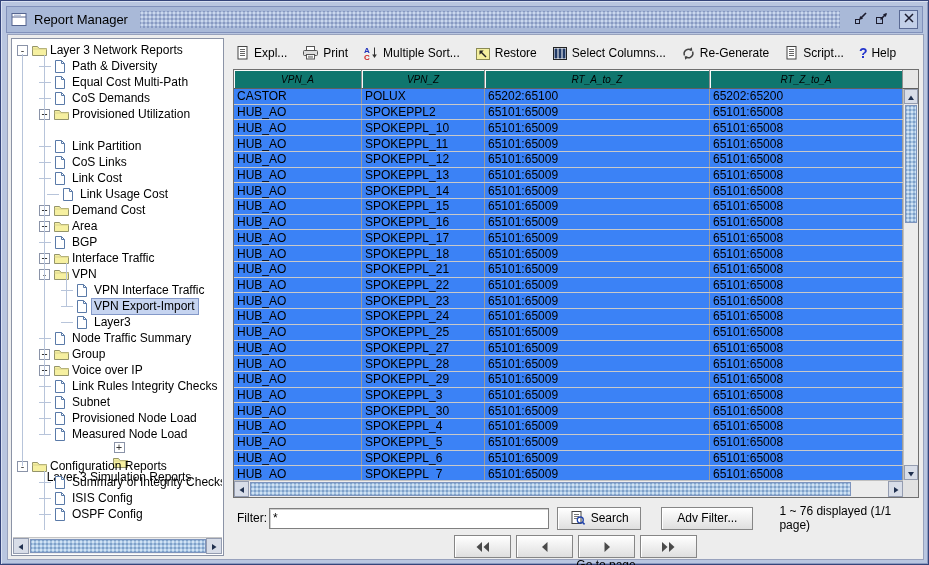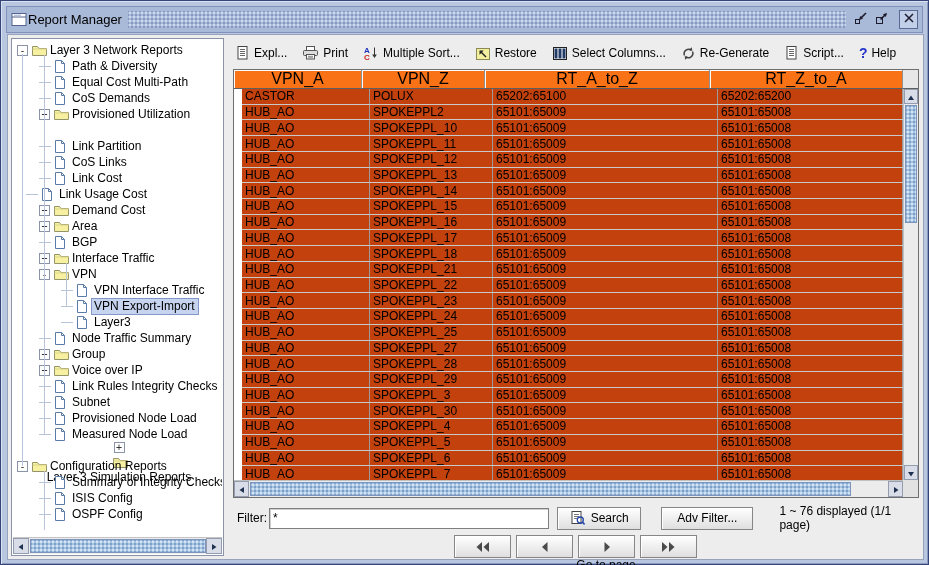--- a/index.html
+++ b/index.html
@@ -5,21 +5,21 @@
   * { margin:0; padding:0; box-sizing:border-box; }
   html,body { width:929px; height:565px; overflow:hidden; background:#fff;
     font-family:"Liberation Sans","DejaVu Sans",sans-serif; }
   .window { position:relative; width:929px; height:565px;
     border:1px solid #35457a; background:#b9c6e0; padding:5px;
     box-shadow:inset 1px 1px 0 #d9e1f2, inset -1px -1px 0 #8b9ac0; }
 
   
   .titlebar { position:absolute; left:5px; top:5px; right:5px; height:27px;
     background:#a9b9d8; border:1px solid #8191bb; display:flex; align-items:center;
-    padding:0 4px; }
+    padding:0 4px; gap:6px; }
   .titlebar .bumps { flex:1; height:17px; margin:0 6px;
     background-image:radial-gradient(#cbd8ee 30%,transparent 34%),radial-gradient(#8799c2 30%,transparent 34%);
     background-size:4px 4px; background-position:0 0,2px 2px; }
   .title-text { font-size:13px; color:#000; white-space:nowrap; }
   .winbtn { width:18px; height:18px; display:flex; align-items:center; justify-content:center;
     background:transparent; border:none; cursor:default; }
   .winbtn.boxed { background:#c2cfe8; border:1px solid #5a6a94; width:19px; height:19px; }
   .winbtn-group { display:flex; align-items:center; gap:3px; }
 
   
@@ -56,26 +56,26 @@
   .split { position:absolute; left:216px; top:0; bottom:0; width:3px; background:#ededed; }
 
   .toolbar { position:absolute; left:8px; top:4px; right:6px; height:28px;
     display:flex; align-items:center; gap:15px; font-size:12px; }
   .tbtn { display:flex; align-items:center; gap:4px; cursor:default; }
   .ticon { display:flex; align-items:center; }
 
   .table-wrap { position:absolute; left:6px; top:34px; right:4px; height:429px;
     border:1px solid #6f6f6f; background:#fff; }
   .table-header { position:absolute; left:0; top:0; right:0; height:19px; display:flex; }
-  .hcell { background:#f97316; border-right:1px solid #8f8f8f; border-bottom:1px solid #5f5f5f;
-    box-shadow:inset 1px 1px 0 #fafafa; font-size:16px; display:flex; align-items:center;
-    justify-content:center; overflow:hidden; }
+  .hcell { background:#0f766e; border-right:1px solid #8f8f8f; border-bottom:1px solid #5f5f5f;
+    box-shadow:inset 1px 1px 0 #fafafa; font-size:10px; display:flex; align-items:center;
+    justify-content:center; overflow:hidden;font-style:italic; }
   .hstub { flex:0 0 15px; background:#e7e7e7; border-bottom:1px solid #5f5f5f; }
   .flex1 { flex:1; }
-  .table-body { position:absolute; left:0; top:19px; right:15px; bottom:17px; overflow:hidden; background:#c2410c;margin-left:8px; }
+  .table-body { position:absolute; left:0; top:19px; right:15px; bottom:17px; overflow:hidden; background:#3b82f6; }
   .brow { height:15.72px; display:flex; border-bottom:1px solid #c9c9c9; }
   .bcell { border-right:1px solid #9b9b9b; font-size:12px; padding:0 0 0 3px;
     display:flex; align-items:center; overflow:hidden; white-space:nowrap; }
   .table-vscroll { position:absolute; top:19px; right:0; width:15px; bottom:17px; background:#ececec; border-left:1px solid #c0c0c0; }
   .table-hscroll { position:absolute; left:0; right:15px; bottom:0; height:17px; background:#ececec; border-top:1px solid #c0c0c0; }
   .sb-corner { position:absolute; right:0; bottom:0; width:15px; height:17px; background:#e2e2e2; }
 
   .filter-row { position:absolute; left:10px; right:4px; top:470px; height:26px;
     display:flex; align-items:center; font-size:12px; }
   .pag-row { position:absolute; left:10px; right:4px; top:500px; height:24px;
@@ -210,21 +210,21 @@
             <div class="trow" style="padding-left: 26px; align-items: center;">
               <span class="tslot line"></span>
               <span class="nicon">
                 <svg width="14" height="15" viewBox="0 0 14 15">
                   <path d="M2.5 1.5h6l3 3v9h-9z" fill="#fff" stroke="#5a7aa8"></path>
                   <path d="M8.5 1.5v3h3" fill="none" stroke="#5a7aa8"></path>
                 </svg>
               </span>
               <span class="nlabel">Link Cost</span>
             </div>
-            <div class="trow" style="padding-left: 13px;">
+            <div class="trow" style="padding-left: 34px;">
               <span class="tslot line"></span>
               <span class="nicon">
                 <svg width="14" height="15" viewBox="0 0 14 15">
                   <path d="M2.5 1.5h6l3 3v9h-9z" fill="#fff" stroke="#5a7aa8"></path>
                   <path d="M8.5 1.5v3h3" fill="none" stroke="#5a7aa8"></path>
                 </svg>
               </span>
               <span class="nlabel">Link Usage Cost</span>
             </div>
             <div class="trow" style="padding-left: 26px;">

